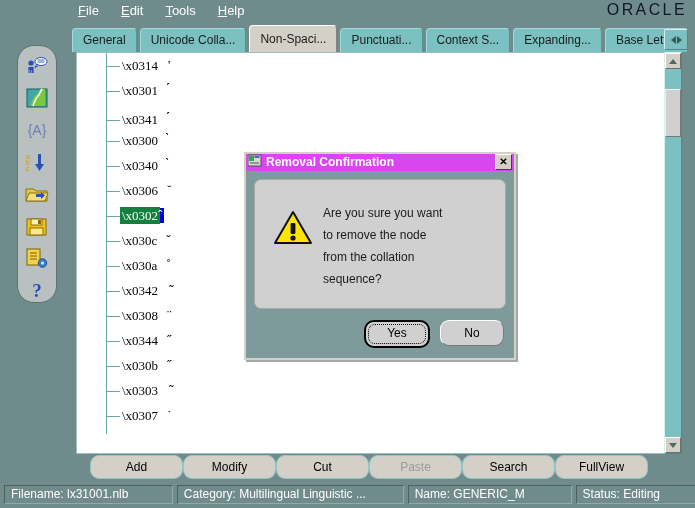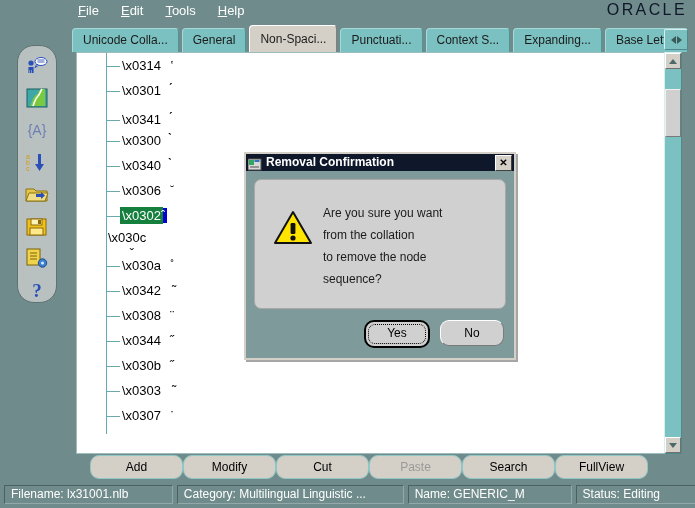--- a/index.html
+++ b/index.html
@@ -58,21 +58,21 @@
     background:#ffffff;border:1px solid #9fbcbc;
     box-shadow:inset 1px 1px 0 #ffffff;
     overflow:hidden;
   }
   .tree{position:absolute;left:0;top:0;width:100%;height:100%;}
   .trunk{position:absolute;left:29px;top:0px;width:1px;height:381px;background:#6aa9a9;}
   .node{position:absolute;left:29px;height:25px;display:flex;align-items:center;}
   .branch{width:14px;height:1px;background:#6aa9a9;margin-top:1px;}
   .nodelabel{
     font-size:13px;color:#000;white-space:nowrap;padding:0 2px;line-height:17px;
-    font-family:Liberation Sans, sans-serif;
+    font-family:Liberation Serif, serif;
   }
   .nodelabel.selected{background:#15803d;color:#ffffff;}
   .diacritic{margin-left:9px;font-size:13px;}
 
   
   .vscroll{
     position:absolute;left:664px;top:52px;width:16px;height:400px;
     background:#7cc1c1;border:1px solid #d9efef;border-right-color:#4e8a8a;border-bottom-color:#4e8a8a;
   }
   .sb-btn{
@@ -111,21 +111,21 @@
   .scell.c3{width:155px;}
   .scell.c4{width:110px;border-right:none;}
 
   
   .dialog{
     position:absolute;left:244px;top:152px;width:268px;height:204px;
     background:#c8c8c8;border:2px solid #d4d0c8;
     box-shadow:2px 2px 0 rgba(0,0,0,.35);
   }
   .dlg-title{
-    height:17px;background:#0f172a;display:flex;align-items:flex-end;padding:0 2px;
+    height:17px;background:#d946ef;display:flex;align-items:flex-start;padding:0 2px;
     color:#ffffff;font-size:12px;font-weight:bold;
   }
   .dlg-icon{width:14px;height:13px;margin-right:4px;flex:0 0 auto;}
   .dlg-title-text{flex:1 1 auto;line-height:17px;}
   .dlg-close{
     width:15px;height:14px;background:#d4d0c8;
     border:1px solid #ffffff;border-right-color:#404040;border-bottom-color:#404040;
     display:flex;align-items:center;justify-content:center;font-size:10px;
     font-weight:bold;color:#000;line-height:10px;cursor:default;font-family:"Liberation Sans",sans-serif;
   }
@@ -158,22 +158,22 @@
     <div class="items">
       <div class="menu-item"><u>F</u><span>ile</span></div>
       <div class="menu-item"><u>E</u><span>dit</span></div>
       <div class="menu-item"><u>T</u><span>ools</span></div>
       <div class="menu-item"><u>H</u><span>elp</span></div>
     </div>
     <div class="oracle-logo">ORACLE</div>
   </div>
 
   <div class="tabstrip">
+    <div class="tab">General</div>
     <div class="tab">Unicode Colla...</div>
-    <div class="tab">General</div>
     <div class="tab active">Non-Spaci...</div>
     <div class="tab">Punctuati...</div>
     <div class="tab">Context S...</div>
     <div class="tab">Expanding...</div>
     <div class="tab">Base Letter</div>
   </div>
   <div class="tab-scroller">
     <span class="tri-l"></span>
     <span class="tri-r"></span>
   </div>
@@ -285,21 +285,21 @@
           <span class="nodelabel">\x0306</span>
           <span class="diacritic">̆</span>
         </div>
 
       <div class="node" style="top:150px;">
           <span class="branch"></span>
           <span class="nodelabel selected">\x0302</span>
           <span class="diacritic selected" style="background:#0000d8;color:#fff;padding:0 4px 0 0;margin-left:0;">̂</span>
         </div>
 
-      <div class="node" style="top:175px;flex-direction:column;">
+      <div class="node" style="top:175px;">
           <span class="branch"></span>
           <span class="nodelabel">\x030c</span>
           <span class="diacritic">̌</span>
         </div>
 
       <div class="node" style="top:200px;">
           <span class="branch"></span>
           <span class="nodelabel">\x030a</span>
           <span class="diacritic">̊</span>
         </div>
@@ -386,22 +386,22 @@
       <div class="msg-panel">
         <span class="warn-icon">
           <svg width="40" height="36" viewBox="0 0 40 36">
             <path d="M20 2 L38 33 L2 33 Z" fill="#ffe400" stroke="#111111" stroke-width="2" stroke-linejoin="round"></path>
             <rect x="17.6" y="13" width="4.8" height="11" rx="1.2" fill="#111111"></rect>
             <circle cx="20" cy="28" r="2.6" fill="#111111"></circle>
           </svg>
         </span>
         <span class="msg-text">
           <div>Are you sure you want</div>
+          <div>to remove the node</div>
           <div>from the collation</div>
-          <div>to remove the node</div>
           <div>sequence?</div>
         </span>
       </div>
 
       <div class="dlg-btns">
         <div class="dbtn focused">
           <span>Yes</span>
           <span class="inner"></span>
         </div>
         <div class="dbtn">No</div>

